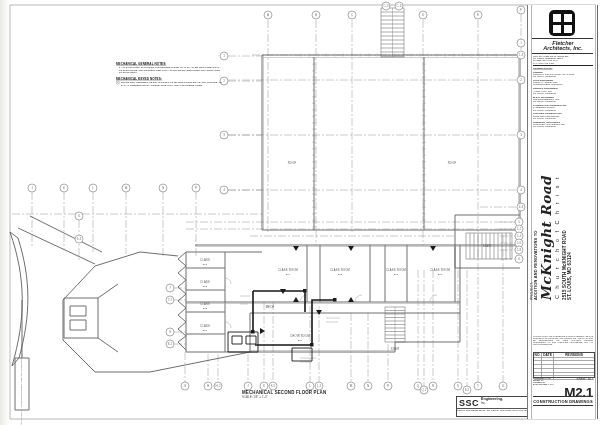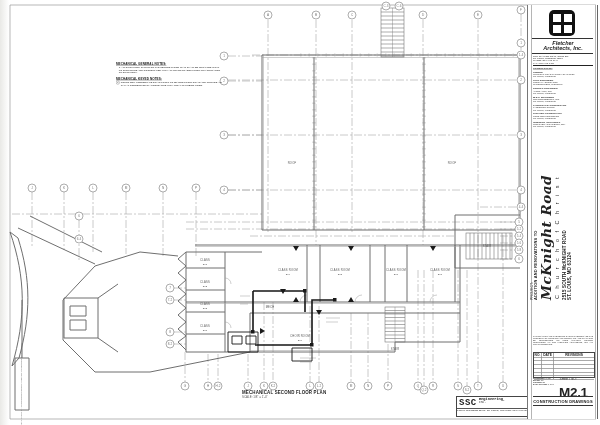--- a/index.html
+++ b/index.html
@@ -19,21 +19,21 @@
   .note-p{font-size:8.5px;line-height:1.15;margin:2px 0 10px 10px;max-width:370px;}
   .keyrow{display:flex;gap:4px;margin-top:2px;}
   .keycircle{flex:0 0 auto;width:11px;height:11px;border:1px solid #333;border-radius:50%;
     font-size:8px;text-align:center;line-height:11px;}
   
   .plan-title{position:absolute;left:238px;top:390px;width:160px;display:flex;gap:4px;align-items:flex-start;}
   .pt-text .pt-name{font-size:10.5px;font-weight:bold;letter-spacing:.4px;}
   .pt-text .pt-scale{font-size:7px;color:#555;margin-top:1px;}
   
   .ssc{position:absolute;left:456px;top:396px;width:78px;height:19px;border:1px solid #444;background:#fff;}
-  .ssc-top{display:flex;height:11px;border-bottom:.5px solid #555;align-items:flex-end;font-family:Liberation Mono, monospace;}
+  .ssc-top{display:flex;height:11px;border-bottom:.5px solid #555;align-items:flex-end;}
   .ssc-abbr{font-size:9px;font-weight:bold;letter-spacing:.5px;padding:0 2px;}
   .ssc-name{font-size:11px;font-weight:bold;}
   .ssc-name2{font-size:9px;}
   .ssc-addr{font-size:10px;white-space:nowrap;}
   
   .tb{position:absolute;left:527px;top:5px;width:69px;height:414px;background:#fff;
       border-left:1px solid #777;border-right:1.5px solid #666;}
   .tb::before{content:"";position:absolute;left:2.5px;top:0;height:100%;border-left:.5px solid #b5b5b5;}
   .tb::after{content:"";position:absolute;right:1.5px;top:0;height:100%;border-left:.5px solid #b5b5b5;}
   .tb-logo{position:absolute;left:21px;top:5px;width:26px;height:26px;background:#111;border-radius:5px;
@@ -65,21 +65,21 @@
   .tb-rev-inner{width:120px;}
   .rev-head,.rev-row{display:flex;border-bottom:.5px solid #555;}
   .rev-head div,.rev-row div{border-right:.5px solid #555;}
   .rev-head div{font-size:6.5px;font-weight:bold;text-align:center;line-height:8px;height:8px;}
   .rev-row div{height:6.4px;}
   .rev-c0{width:14px;} .rev-c1{width:24px;} .rev-c2{flex:1;border-right:none!important;}
   .tb-stamp{position:absolute;left:5px;top:372px;width:60px;height:17px;display:flex;}
   .stamp-left{width:26px;height:17px;overflow:hidden;}
   .stamp-left .zw{font-size:7px;line-height:1.25;width:104px;}
   .stamp-left b{font-weight:bold;}
-  .stamp-right{flex:1;text-align:left;}
+  .stamp-right{flex:1;text-align:right;}
   .sheet-label{font-size:8px;transform:scale(.4);transform-origin:50% 0;width:250%;margin-left:-75%;color:#444;}
   .sheet-no{font-size:13.5px;font-weight:bold;letter-spacing:-.3px;margin-top:-1px;}
   .tb-phase{position:absolute;left:5px;top:391px;width:60px;border-top:1px solid #333;border-bottom:1px solid #333;
     padding:1.5px 0;}
   .tb-phase .zw{font-size:10px;font-weight:bold;text-align:center;transform:scale(.4);
     transform-origin:50% 0;width:250%;margin-left:-75%;letter-spacing:.5px;}
 </style>
 </head>
 <body>
 

